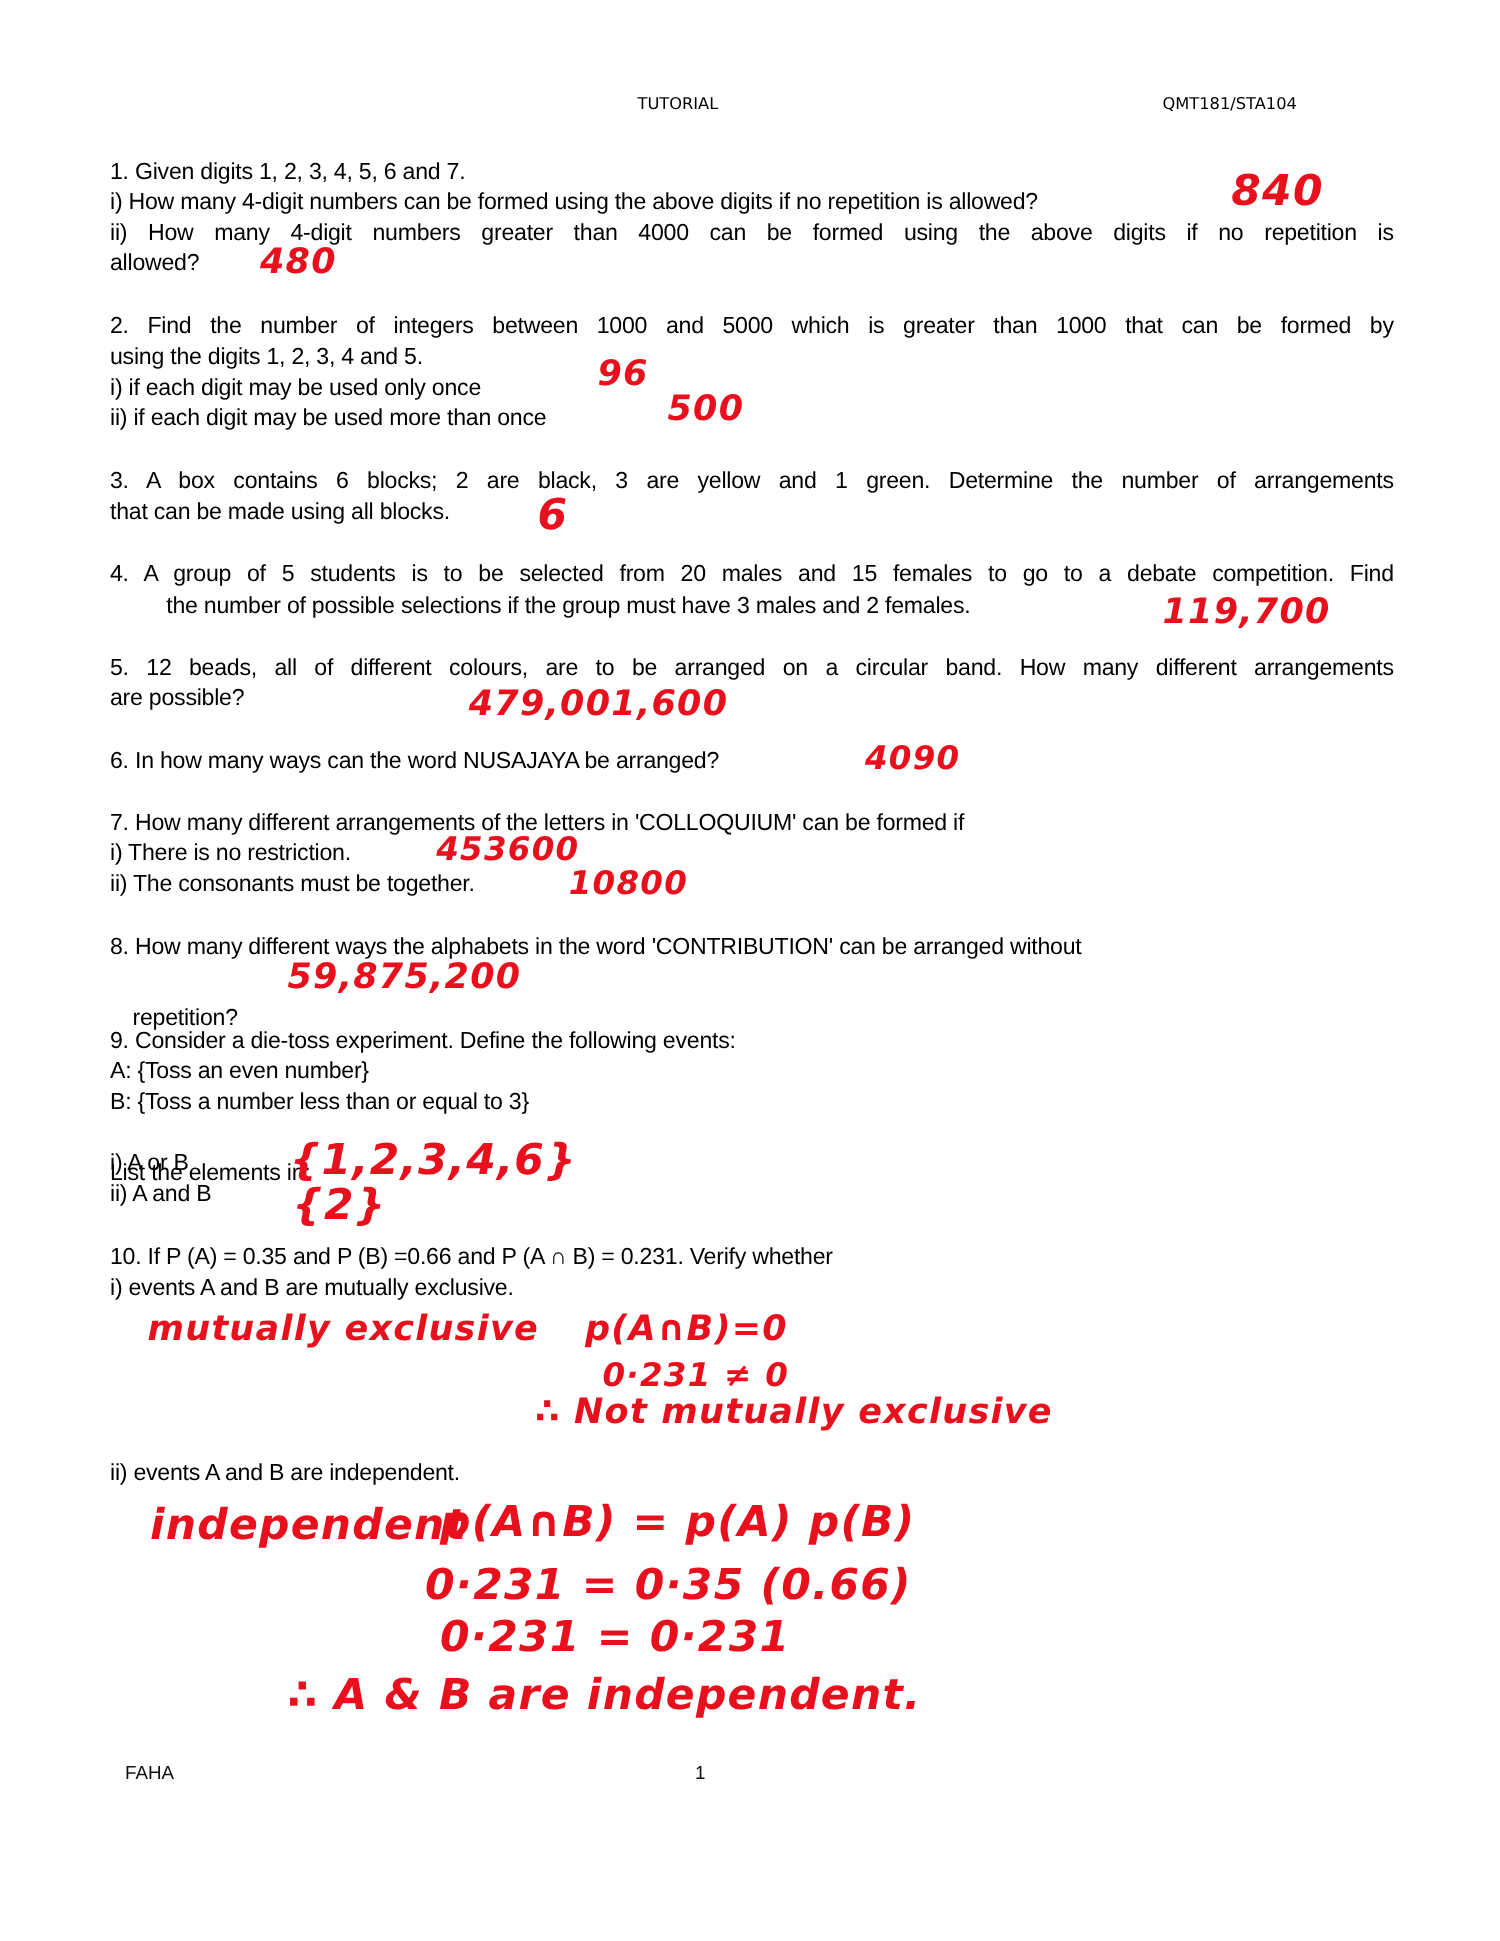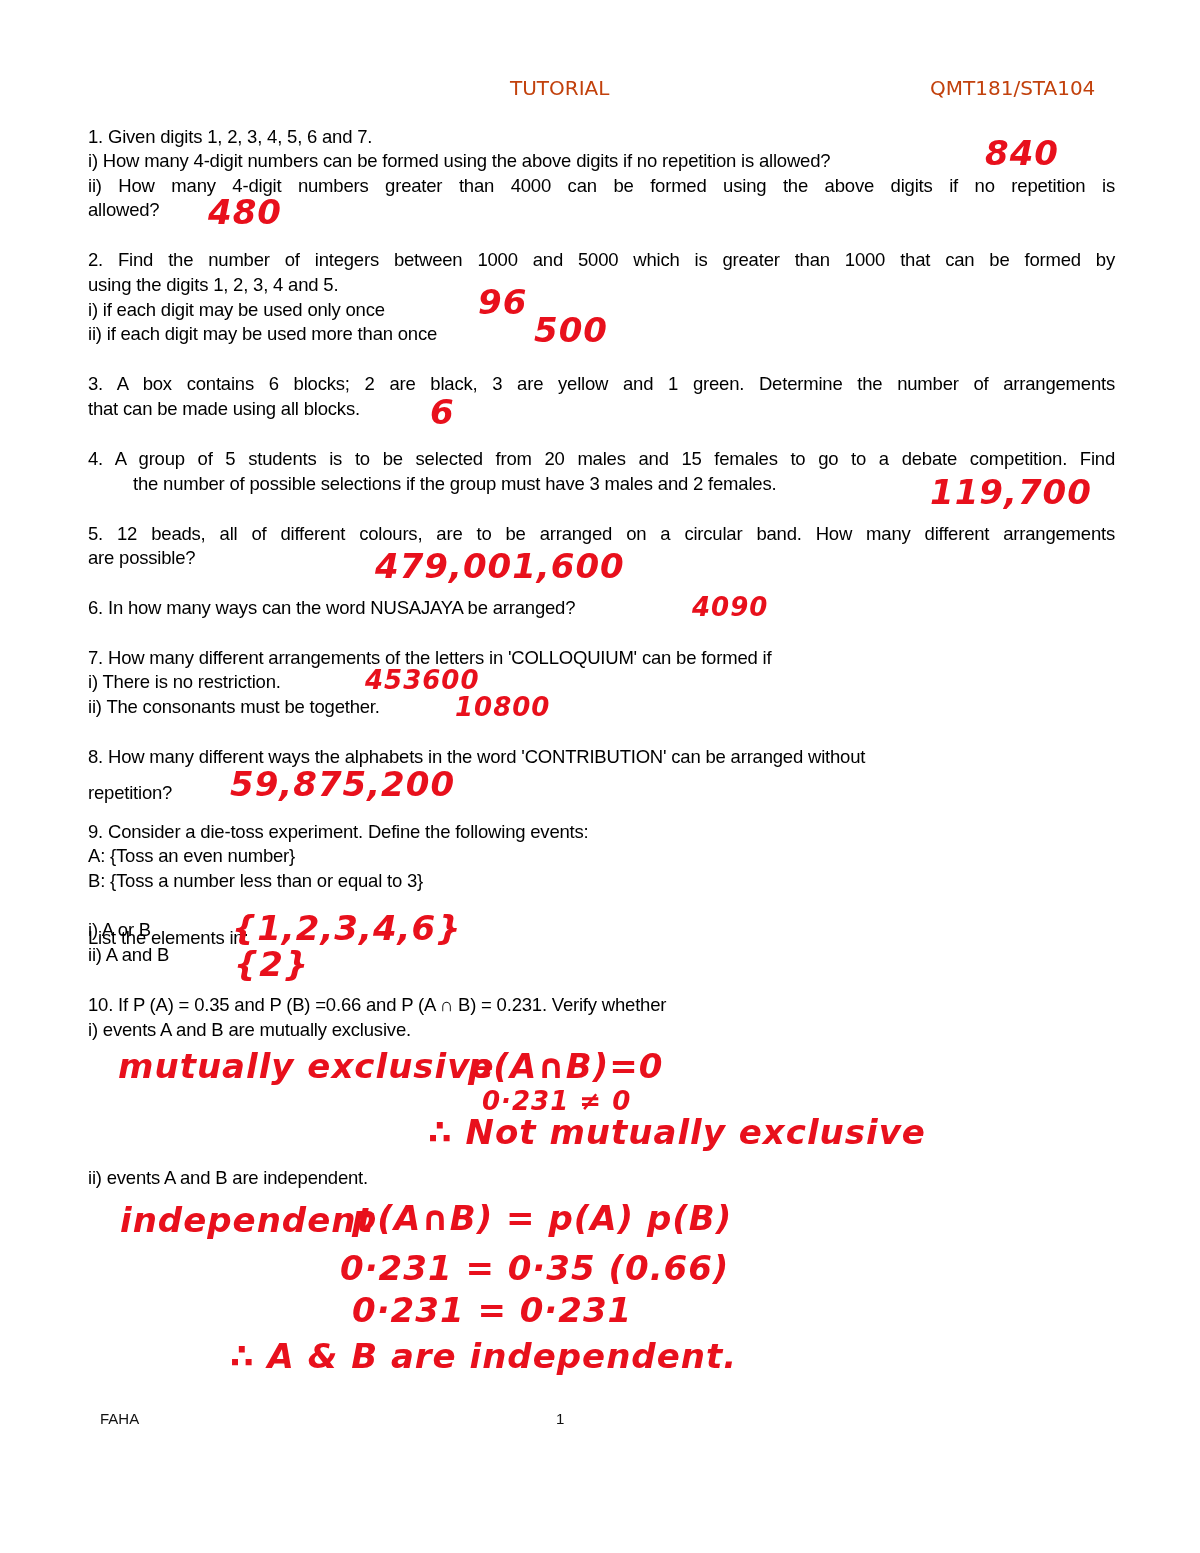--- a/index.html
+++ b/index.html
@@ -1,25 +1,25 @@
 <!DOCTYPE html>
 <html><head>
 <meta charset="utf-8">
 <style>
   html, body { margin:0; padding:0; background:#ffffff; }
   body { width:1200px; height:1553px; position:relative; overflow:hidden;
          font-family:"Liberation Sans", sans-serif; color:#000; }
-  .hdr { position:absolute; top:76px; font-family:"DejaVu Sans", sans-serif; font-size:20px; color:#c2410c; }
+  .hdr { position:absolute; top:76px; font-family:"DejaVu Sans", sans-serif; font-size:13px; color:#000000; }
   .ftr { position:absolute; top:1410px; font-family:Liberation Sans, sans-serif; font-size:15px; color:#111; }
   .line { position:absolute; left:88px; font-size:18.5px; line-height:24px; white-space:nowrap; letter-spacing:-0.2px; }
   .just { width:1027px; text-align:justify; text-align-last:justify; white-space:normal; }
   .hw { position:absolute; color:#e8101c; font-family:"DejaVu Sans", sans-serif; font-weight:bold;
         font-style:italic; white-space:nowrap; letter-spacing:1px; }
   .hw-s { font-size:26px; }
-  .hw-m { font-size:34px; }
+  .hw-m { font-size:28px; }
   .hw-l { font-size:34px; }
 </style>
 </head>
 <body>
 
 <div class="hdr" style="left:510px;">TUTORIAL</div>
 <div class="hdr" style="left:930px;">QMT181/STA104</div>
 
 <div class="line" style="top:125px;">1. Given digits 1, 2, 3, 4, 5, 6 and 7.</div>
 <div class="line" style="top:149px;">i) How many 4-digit numbers can be formed using the above digits if no repetition is allowed?</div>
@@ -45,26 +45,26 @@
 
 <div class="line just" style="top:522px;">5. 12 beads, all of different colours, are to be arranged on a circular band. How many different arrangements</div>
 <div class="line" style="top:546px;">are possible?</div>
 <div class="hw hw-m" style="left:375px;top:546px;">479,001,600</div>
 
 <div class="line" style="top:596px;">6. In how many ways can the word NUSAJAYA be arranged?</div>
 <div class="hw hw-s" style="left:692px;top:592px;">4090</div>
 
 <div class="line" style="top:646px;">7. How many different arrangements of the letters in 'COLLOQUIUM' can be formed if</div>
 <div class="line" style="top:670px;text-align:right;">i) There is no restriction.</div>
-<div class="hw hw-s" style="left:365px;top:665px;">453600</div>
+<div class="hw hw-s" style="left:349px;top:665px;">453600</div>
 <div class="line" style="top:695px;">ii) The consonants must be together.</div>
 <div class="hw hw-s" style="left:455px;top:692px;">10800</div>
 
 <div class="line" style="top:745px;">8. How many different ways the alphabets in the word 'CONTRIBUTION' can be arranged without</div>
-<div class="line" style="top:781px;">repetition?</div>
+<div class="line" style="top:802px;margin-left:18px;">repetition?</div>
 <div class="hw hw-m" style="left:230px;top:764px;">59,875,200</div>
 
 <div class="line" style="top:820px;">9. Consider a die-toss experiment. Define the following events:</div>
 <div class="line" style="top:844px;">A: {Toss an even number}</div>
 <div class="line" style="top:869px;">B: {Toss a number less than or equal to 3}</div>
 <div class="line" style="top:894px;margin-top:32px;">List the elements in:</div>
 <div class="line" style="top:918px;">i) A or B</div>
 <div class="hw hw-l" style="left:232px;top:908px;">{1,2,3,4,6}</div>
 <div class="line" style="top:943px;">ii) A and B</div>
 <div class="hw hw-l" style="left:234px;top:944px;">{2}</div>

